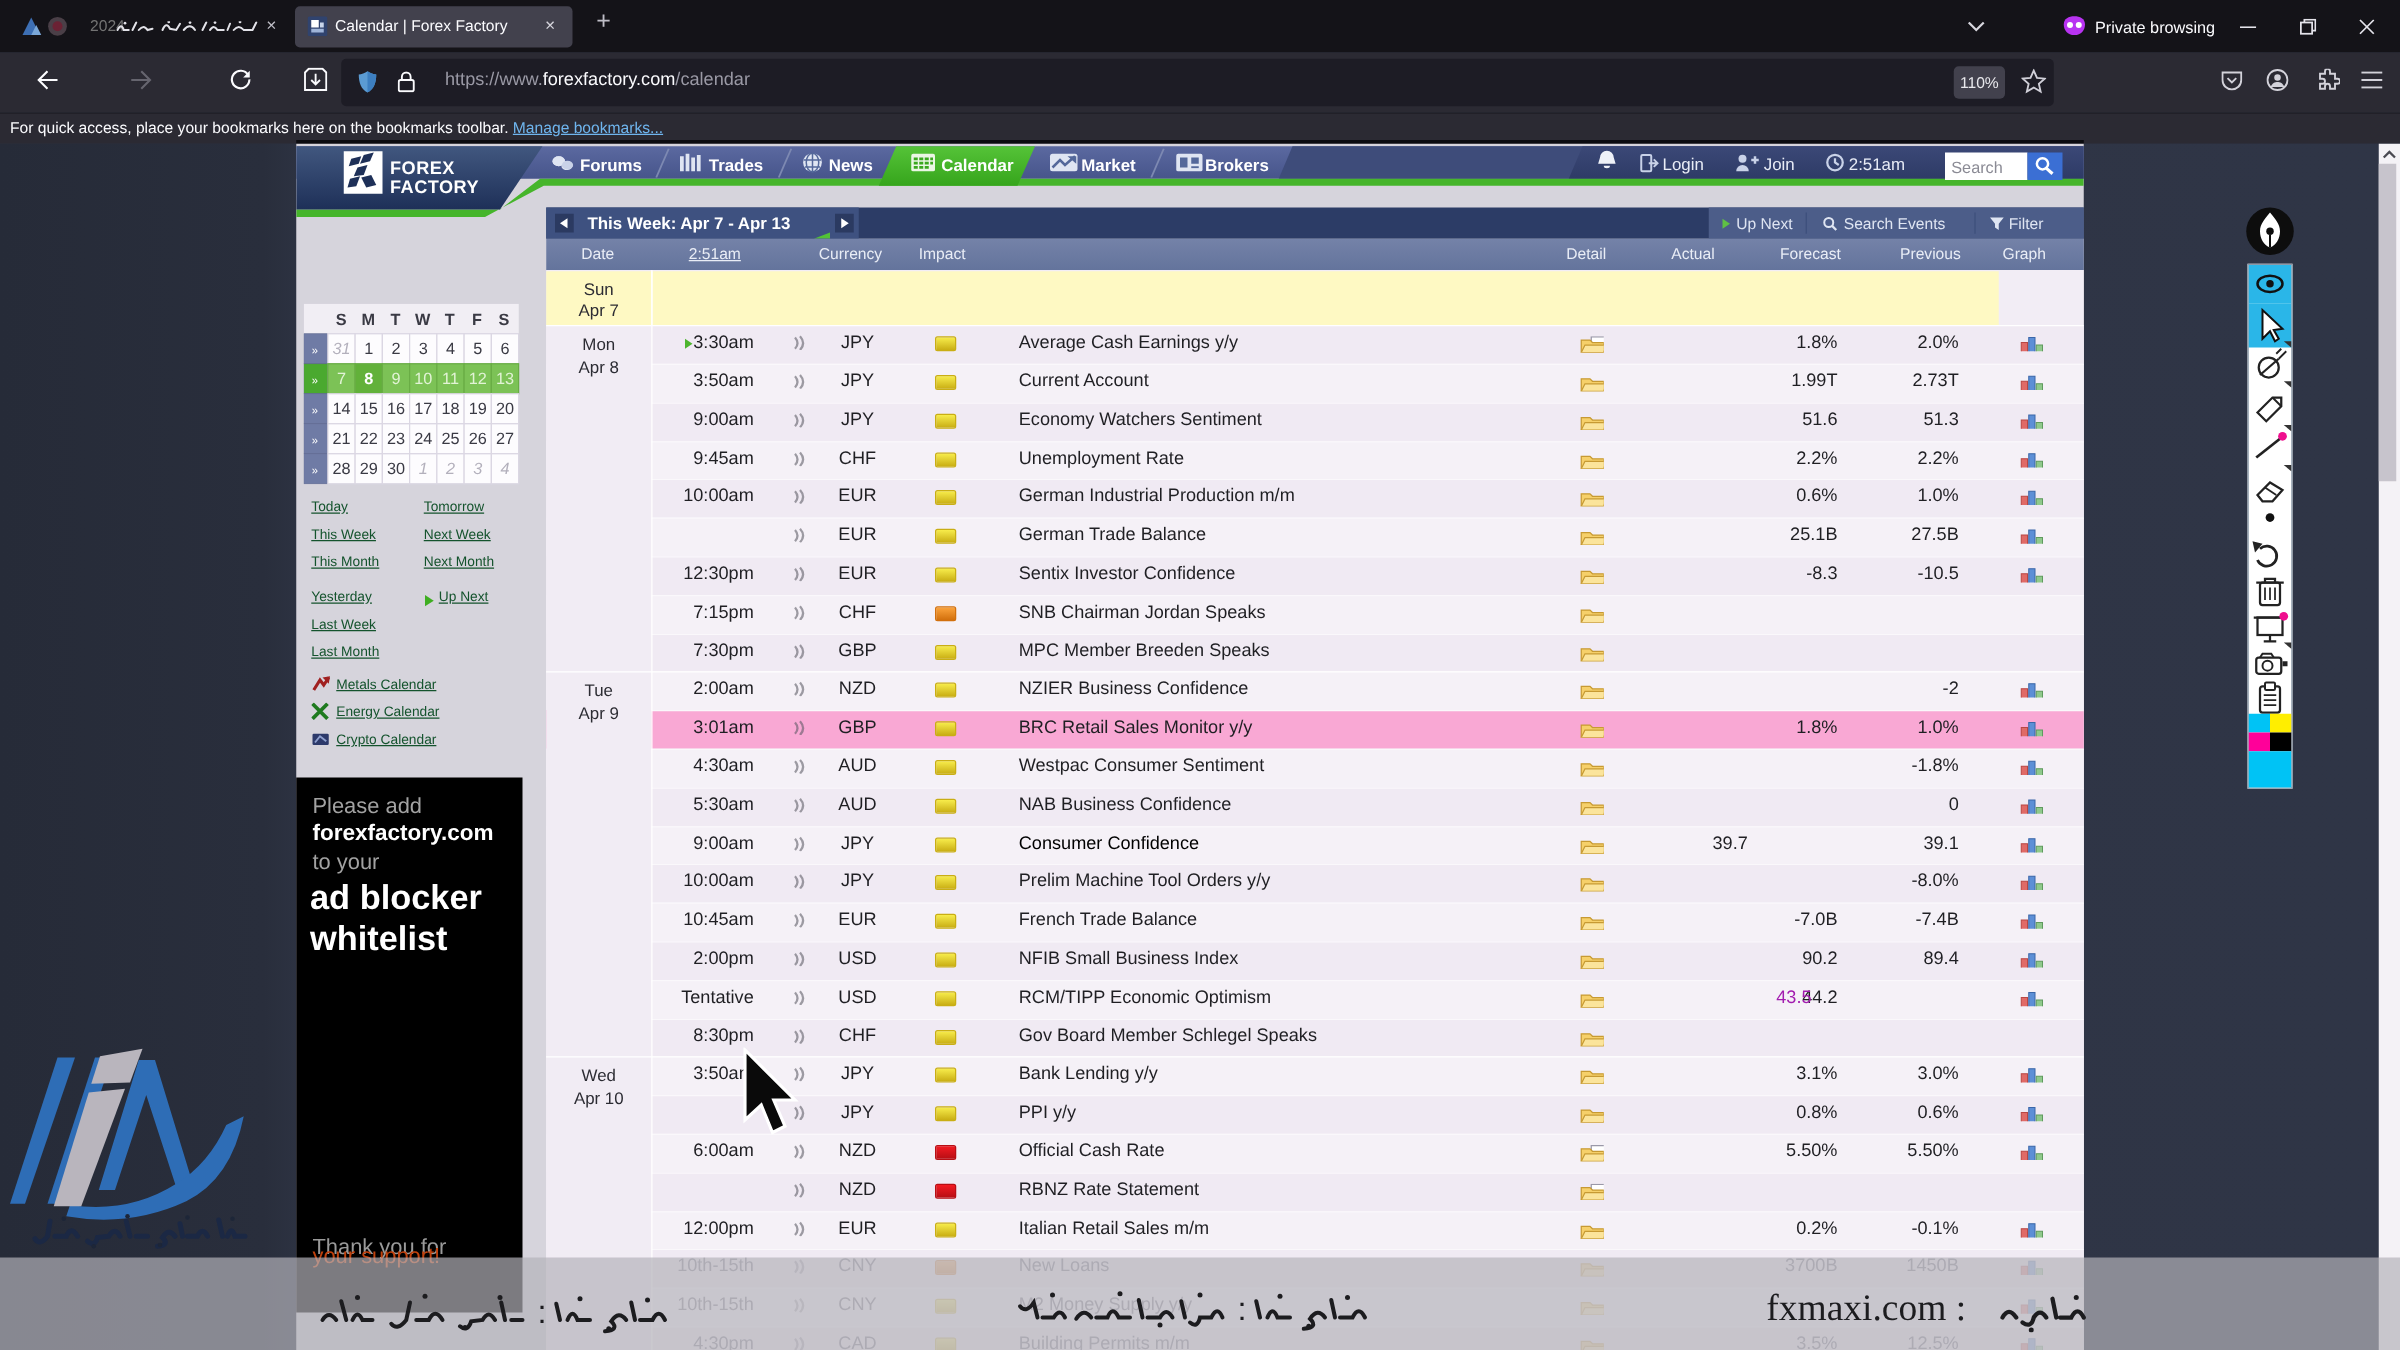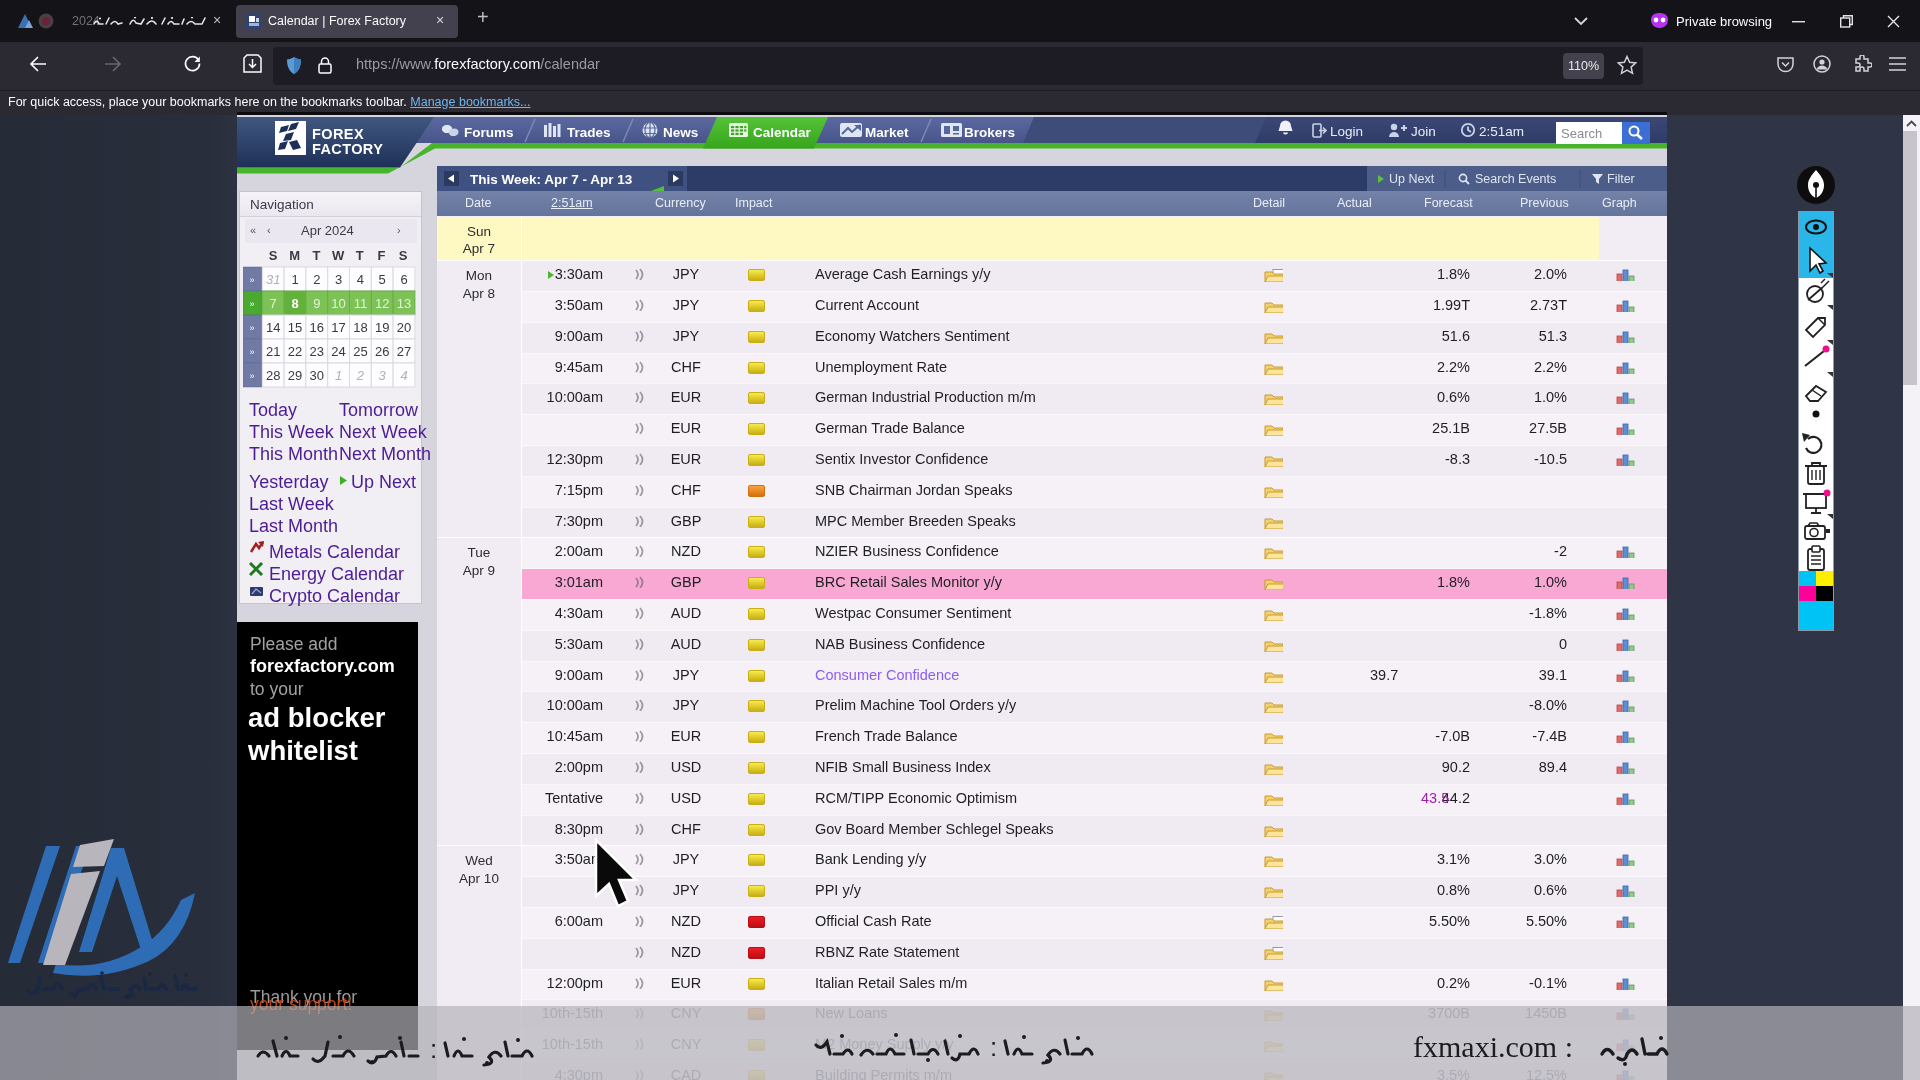--- a/index.html
+++ b/index.html
@@ -12,21 +12,21 @@
 .tab-active{position:absolute;left:236px;top:5px;width:222px;height:33px;background:#42414d;border-radius:4px;color:#fbfbfe}
 .ticon{position:absolute;width:16px;height:16px}
 .ttxt{position:absolute;font-size:12.5px;color:#fbfbfe;white-space:nowrap}
 .tx{position:absolute;color:#bfbec7;font-size:13px}
 .urlbar{position:absolute;left:273px;top:5px;width:1370px;height:38px;background:#1d1c25;border-radius:4px}
 
 #page{position:absolute;left:237px;top:115px;width:1430px;height:965px;background:#d6d4dc}
 #pagetopdark{position:absolute;left:237px;top:112px;width:1430px;height:6px;background:#0b0b10}
 
 #navpanel{position:absolute;left:2px;top:76px;width:183px;height:413px;background:#f1eef4;border:1px solid #c5c2d2}
-.lnk{position:absolute;font-size:18px;color:#4c1d95;white-space:nowrap}
+.lnk{position:absolute;font-size:11px;color:#14532d;text-decoration:underline;white-space:nowrap}
 #ad{position:absolute;left:0px;top:507px;width:181px;height:428px;background:#000}
 
 .hdrtxt{position:absolute;font-size:12.5px;color:#e9edf6;white-space:nowrap}
 .row{position:absolute;left:200px;width:1230px}
 .rtime{position:absolute;font-size:14.5px;color:#1f1f23;white-space:nowrap}
 .rcur{position:absolute;font-size:14.5px;color:#1f1f23}
 .revt{position:absolute;font-size:14.5px;color:#1f1f23;white-space:nowrap}
 .rval{position:absolute;font-size:14.5px;color:#1f1f23;white-space:nowrap}
 .dlab{position:absolute;font-size:13.5px;color:#2c2c33;text-align:center;width:84px;left:0px}
 .impact{position:absolute;width:17px;height:12px;border-radius:2px}
@@ -573,21 +573,21 @@
         </svg>
       </div>
       <div class="row" style="top:545.6px;height:30.8px;background:#f5f1f7">
         <div class="abs" style="left:84px;top:0;width:1146px;height:1px;background:#faf8fb"></div>
         <span class="rtime" style="left:0px;top:6px;width:166px;text-align:right;color:#1f1f23;display:inline-block">9:00am</span>
         <svg class="spk" style="left:196px;top:8px;opacity:0.55" width="13" height="13">
           <path d="M3,2 Q7,6.5 3,11 M7,1 Q12,6.5 7,12" stroke="#55545e" stroke-width="1.8" fill="none"></path>
         </svg>
         <span class="rcur" style="left:224px;top:6px;width:50px;text-align:center;color:#1f1f23">JPY</span>
         <div class="impact" style="left:311px;top:9px;background:linear-gradient(#f7ec4b,#c9ae14);border:1px solid #c9ae14"></div>
-        <span class="revt" style="left:378px;top:6px;color:#8b5cf6">Consumer Confidence</span>
+        <span class="revt" style="left:378px;top:6px;color:#000000">Consumer Confidence</span>
         <svg class="folder" style="left:827px;top:9px" width="22" height="14">
           <path d="M1,3 L8,3 L10,5 L19,5 L19,13 L1,13 Z" fill="#f6d06a" stroke="#c79a33" stroke-width="1"></path>
           <path d="M1,13 L4,7 L21,7 L19,13 Z" fill="#fbe49b" stroke="#c79a33" stroke-width="1"></path>
         </svg>
         <span class="rval" style="left:933px;top:6px;width:100px;color:#1f1f23">39.7</span>
         <span class="rval" style="left:1030px;top:6px;width:100px;text-align:right;color:#1f1f23">39.1</span>
         <svg class="graphic" style="left:1179px;top:8px" width="20" height="15">
           <rect x="1" y="6" width="5" height="8" fill="#e06a67" stroke="#b84744" stroke-width=".8"></rect>
           <rect x="7" y="2" width="5" height="12" fill="#5d8fd6" stroke="#3a66a8" stroke-width=".8"></rect>
           <rect x="13" y="8" width="5" height="6" fill="#8fc98b" stroke="#5f9a5e" stroke-width=".8"></rect>
@@ -855,31 +855,20 @@
       </div>
       <div class="abs" style="left:200px;top:422.4px;width:84px;height:308.0px;background:#f1ecf4;border-top:1px solid #fff">
         <div class="dlab" style="top:7px">Tue</div>
         <div class="dlab" style="top:25px">Apr 9</div>
       </div>
       <div class="abs" style="left:200px;top:730.4px;width:84px;height:246.4px;background:#f1ecf4;border-top:1px solid #fff">
         <div class="dlab" style="top:7px">Wed</div>
         <div class="dlab" style="top:25px">Apr 10</div>
       </div>
       <div class="abs" style="left:284px;top:100.5px;width:1px;height:864.5px;background:#fff"></div>
-<div id="navpanel">
- <div class="abs" style="left:0;top:0;width:181px;height:25px;background:linear-gradient(#f6f4f8,#eae7ef);border-bottom:1px solid #d3d0dc">
-   <span class="abs" style="left:10px;top:5px;font-size:13.5px;color:#3a3a44">Navigation</span>
-        </div>
- <div class="abs" style="left:5px;top:27px;width:172px;height:24px;background:#eae7f0">
-   <span class="abs" style="left:5px;top:5px;color:#555;font-size:11px">«</span>
-   <span class="abs" style="left:22px;top:5px;color:#555;font-size:11px">‹</span>
-   <span class="abs" style="left:56px;top:4px;color:#3c3c46;font-size:13px">Apr 2024</span>
-   <span class="abs" style="left:152px;top:5px;color:#555;font-size:11px">›</span>
- </div>
-</div>
 <div class="abs" style="left:0px;top:0px">
         <svg class="abs" style="left:6px;top:128px" width="174" height="145">
           <rect x="0" y="0" width="172" height="24" fill="#f1eef4"></rect>
           <text x="30.0" y="17" text-anchor="middle" font-size="13" font-weight="bold" fill="#3a3a44" font-family="Liberation Sans,sans-serif">S</text>
           <text x="51.7" y="17" text-anchor="middle" font-size="13" font-weight="bold" fill="#3a3a44" font-family="Liberation Sans,sans-serif">M</text>
           <text x="73.4" y="17" text-anchor="middle" font-size="13" font-weight="bold" fill="#3a3a44" font-family="Liberation Sans,sans-serif">T</text>
           <text x="95.1" y="17" text-anchor="middle" font-size="13" font-weight="bold" fill="#3a3a44" font-family="Liberation Sans,sans-serif">W</text>
           <text x="116.8" y="17" text-anchor="middle" font-size="13" font-weight="bold" fill="#3a3a44" font-family="Liberation Sans,sans-serif">T</text>
           <text x="138.5" y="17" text-anchor="middle" font-size="13" font-weight="bold" fill="#3a3a44" font-family="Liberation Sans,sans-serif">F</text>
           <text x="160.2" y="17" text-anchor="middle" font-size="13" font-weight="bold" fill="#3a3a44" font-family="Liberation Sans,sans-serif">S</text>

